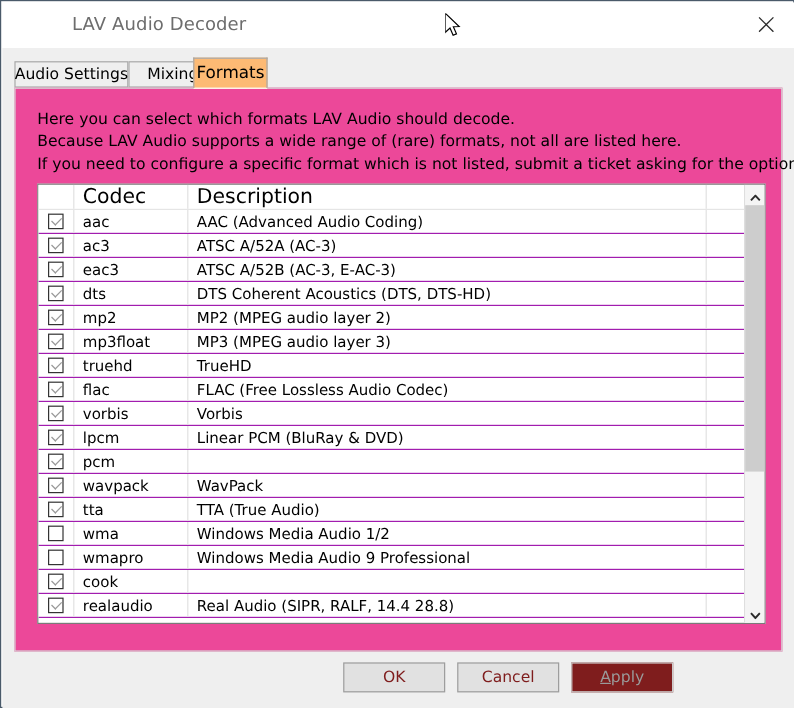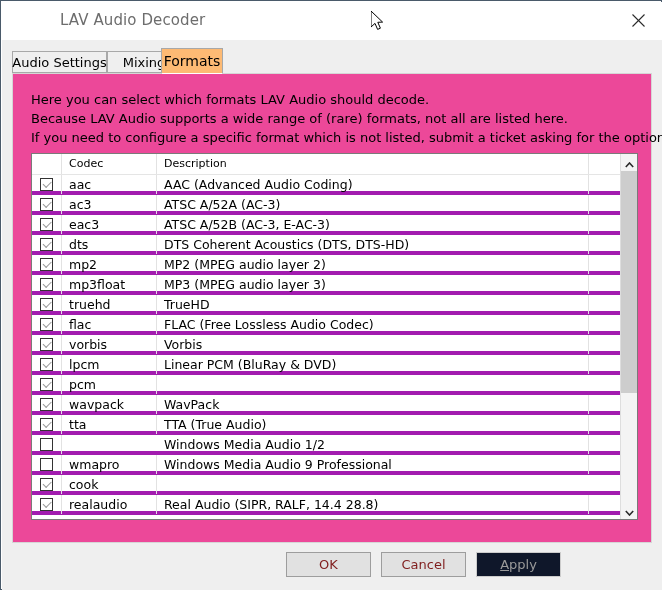--- a/index.html
+++ b/index.html
@@ -157,21 +157,21 @@
     height: 21px;
     background: #ffffff;
     border-bottom: 1px solid #e5e5e5;
     box-sizing: border-box;
   }
   .hdr-cell {
     position: absolute;
     top: 0;
     height: 20px;
     line-height: 20px;
-    font-size: 11px;
+    font-size: 17px;
     color: #000000;
     box-sizing: border-box;
     border-right: 1px solid #e2e2e2;
     padding-left: 7px;
     white-space: nowrap;
     cursor: default;
   }
   #hdr-check { left: 0;   width: 30px; padding-left: 0; }
   #hdr-codec { left: 30px; width: 95px; }
   #hdr-desc  { left: 125px; width: 432px; }
@@ -180,21 +180,21 @@
   #lv-rows {
     position: absolute;
     left: 0;
     top: 21px;
     width: 590px;
   }
   .row {
     position: relative;
     height: 20px;
     box-sizing: border-box;
-    border-bottom: 4px solid #a21caf;
+    border-bottom: 1px solid #a21caf;
     background: #ffffff;
     cursor: default;
   }
   .cell-check {
     position: absolute;
     left: 0; top: 0;
     width: 30px; height: 19px;
     border-right: 1px solid #e2e2e2;
     box-sizing: border-box;
     display: flex;
@@ -310,21 +310,21 @@
     display: flex;
     align-items: center;
     justify-content: center;
     cursor: default;
     white-space: nowrap;
   }
   #btn-ok { left: 284px; }
   #btn-cancel { left: 379px; }
   #btn-apply {
     left: 474px;
-    background: #0f172a;
+    background: #7f1d1d;
     border-color: #cccccc;
     color: #9a9a9a;
   }
   #btn-apply u { text-decoration: underline; }
 </style>
 </head>
 <body>
 
 <div id="window">
 
@@ -459,20 +459,21 @@
                 <div class="cell-check">
                   <div class="cbox checked"></div>
                 </div>
                 <div class="cell-codec">tta</div>
                 <div class="cell-desc">TTA (True Audio)</div>
               </div>
               <div class="row">
                 <div class="cell-check">
                   <div class="cbox"></div>
                 </div>
+                <div class="cell-codec">wma</div>
                 <div class="cell-desc">Windows Media Audio 1/2</div>
               </div>
               <div class="row">
                 <div class="cell-check">
                   <div class="cbox"></div>
                 </div>
                 <div class="cell-codec">wmapro</div>
                 <div class="cell-desc">Windows Media Audio 9 Professional</div>
               </div>
               <div class="row">

